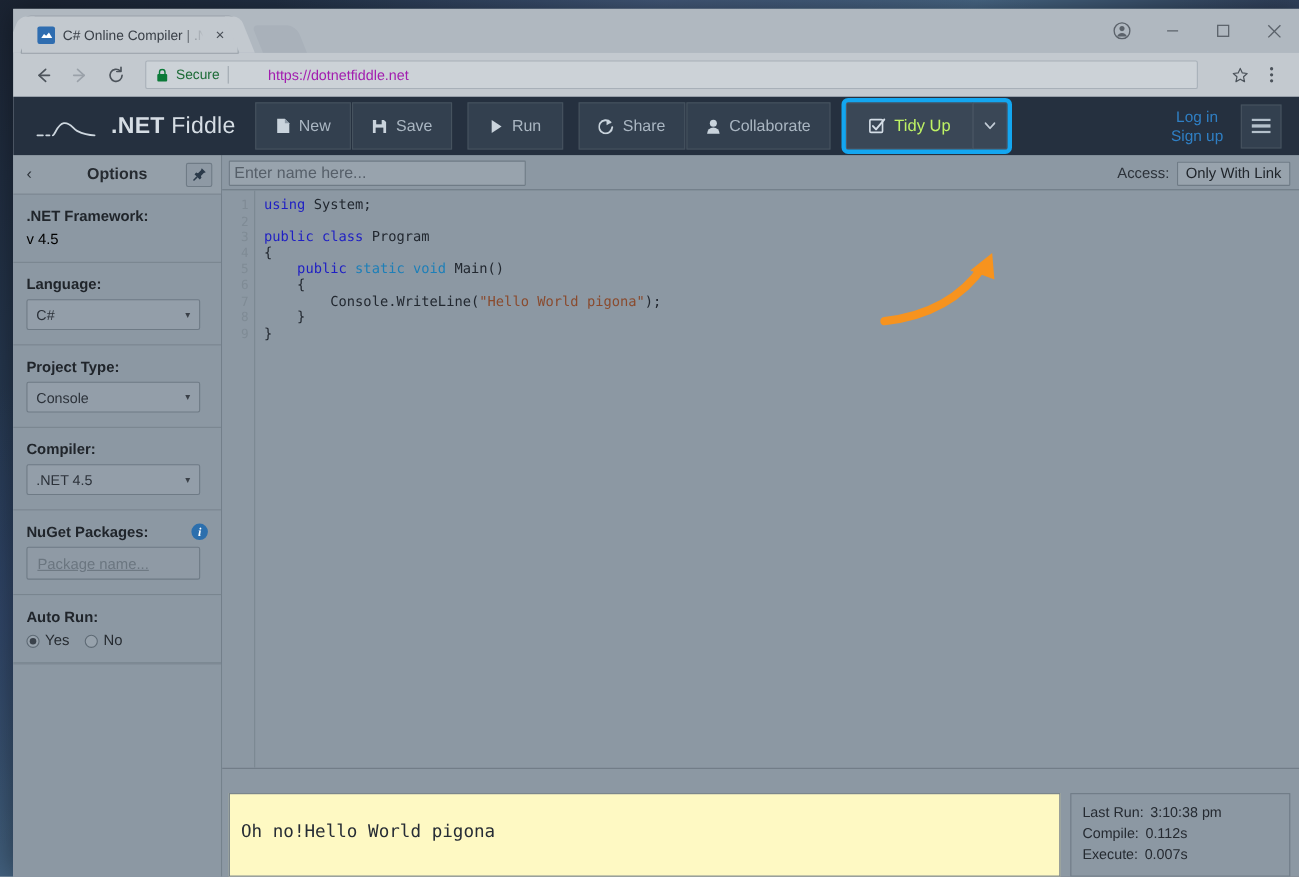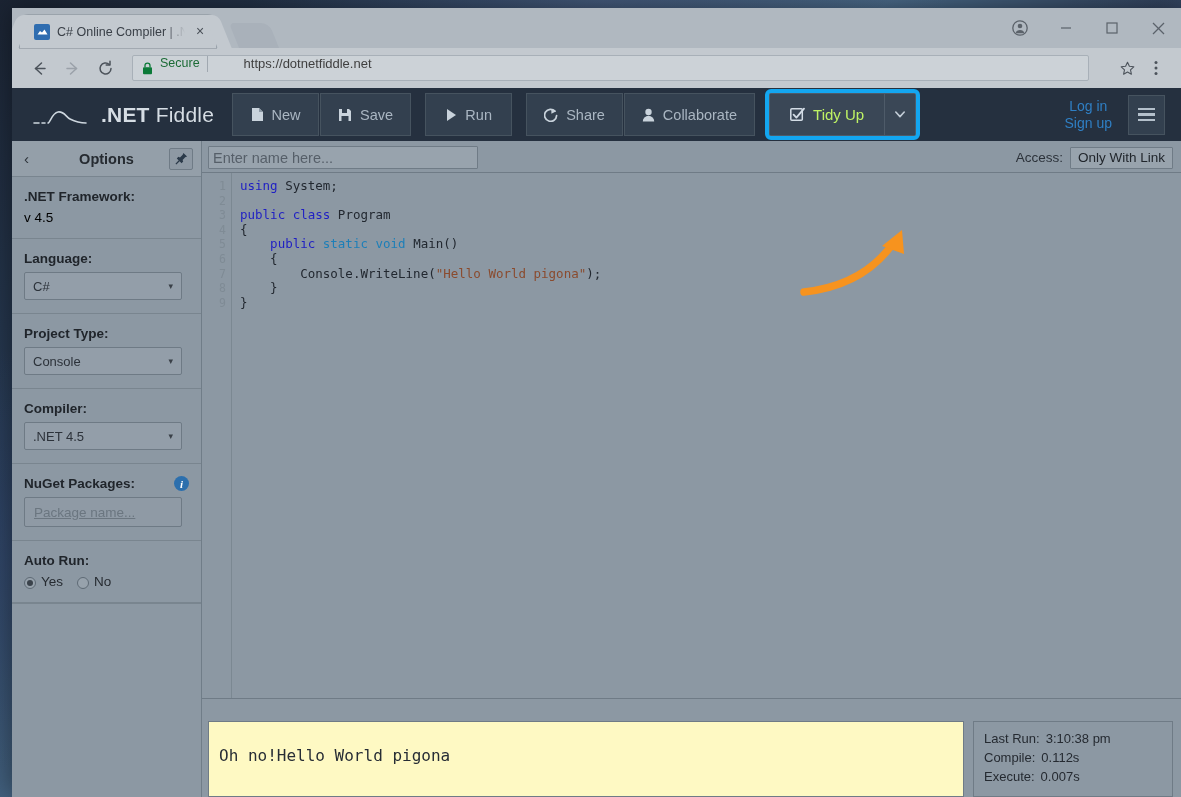--- a/index.html
+++ b/index.html
@@ -89,26 +89,26 @@
   }
   .nav-btn {
     width: 30px; height: 30px; display: flex;
     align-items: center; justify-content: center;
     color: #4c535b; cursor: pointer;
   }
   .nav-btn.disabled { color: #9aa1a9; }
   #omnibox {
     flex: 1; height: 26px; margin-left: 9px; margin-right: 22px;
     background: #ccd2d7; border: 1px solid #a8b0b8; border-radius: 2px;
-    display: flex; padding: 0 9px; gap: 7px;
+    display: flex; align-items: center; padding: 0 9px; gap: 7px;
   }
   #lock-icon { color: #0b7a38; display: flex; align-items: center; }
   #secure-text { font-size: 12.5px; color: #1c6b36; }
   #omnibox-sep { width: 1px; height: 16px; background: #a0a8b0; }
-  #url-text { font-size: 13px; color: #404040; padding-left: 29px; }
+  #url-text { font-size: 13px; color: #a21caf; padding-left: 29px; }
   #star-btn, #menu-btn {
     width: 26px; height: 30px; display: flex;
     align-items: center; justify-content: center;
     color: #4c535b; cursor: pointer;
   }
   
   #page {
     position: relative;
     height: 709px; background: #8c98a3;
   }

